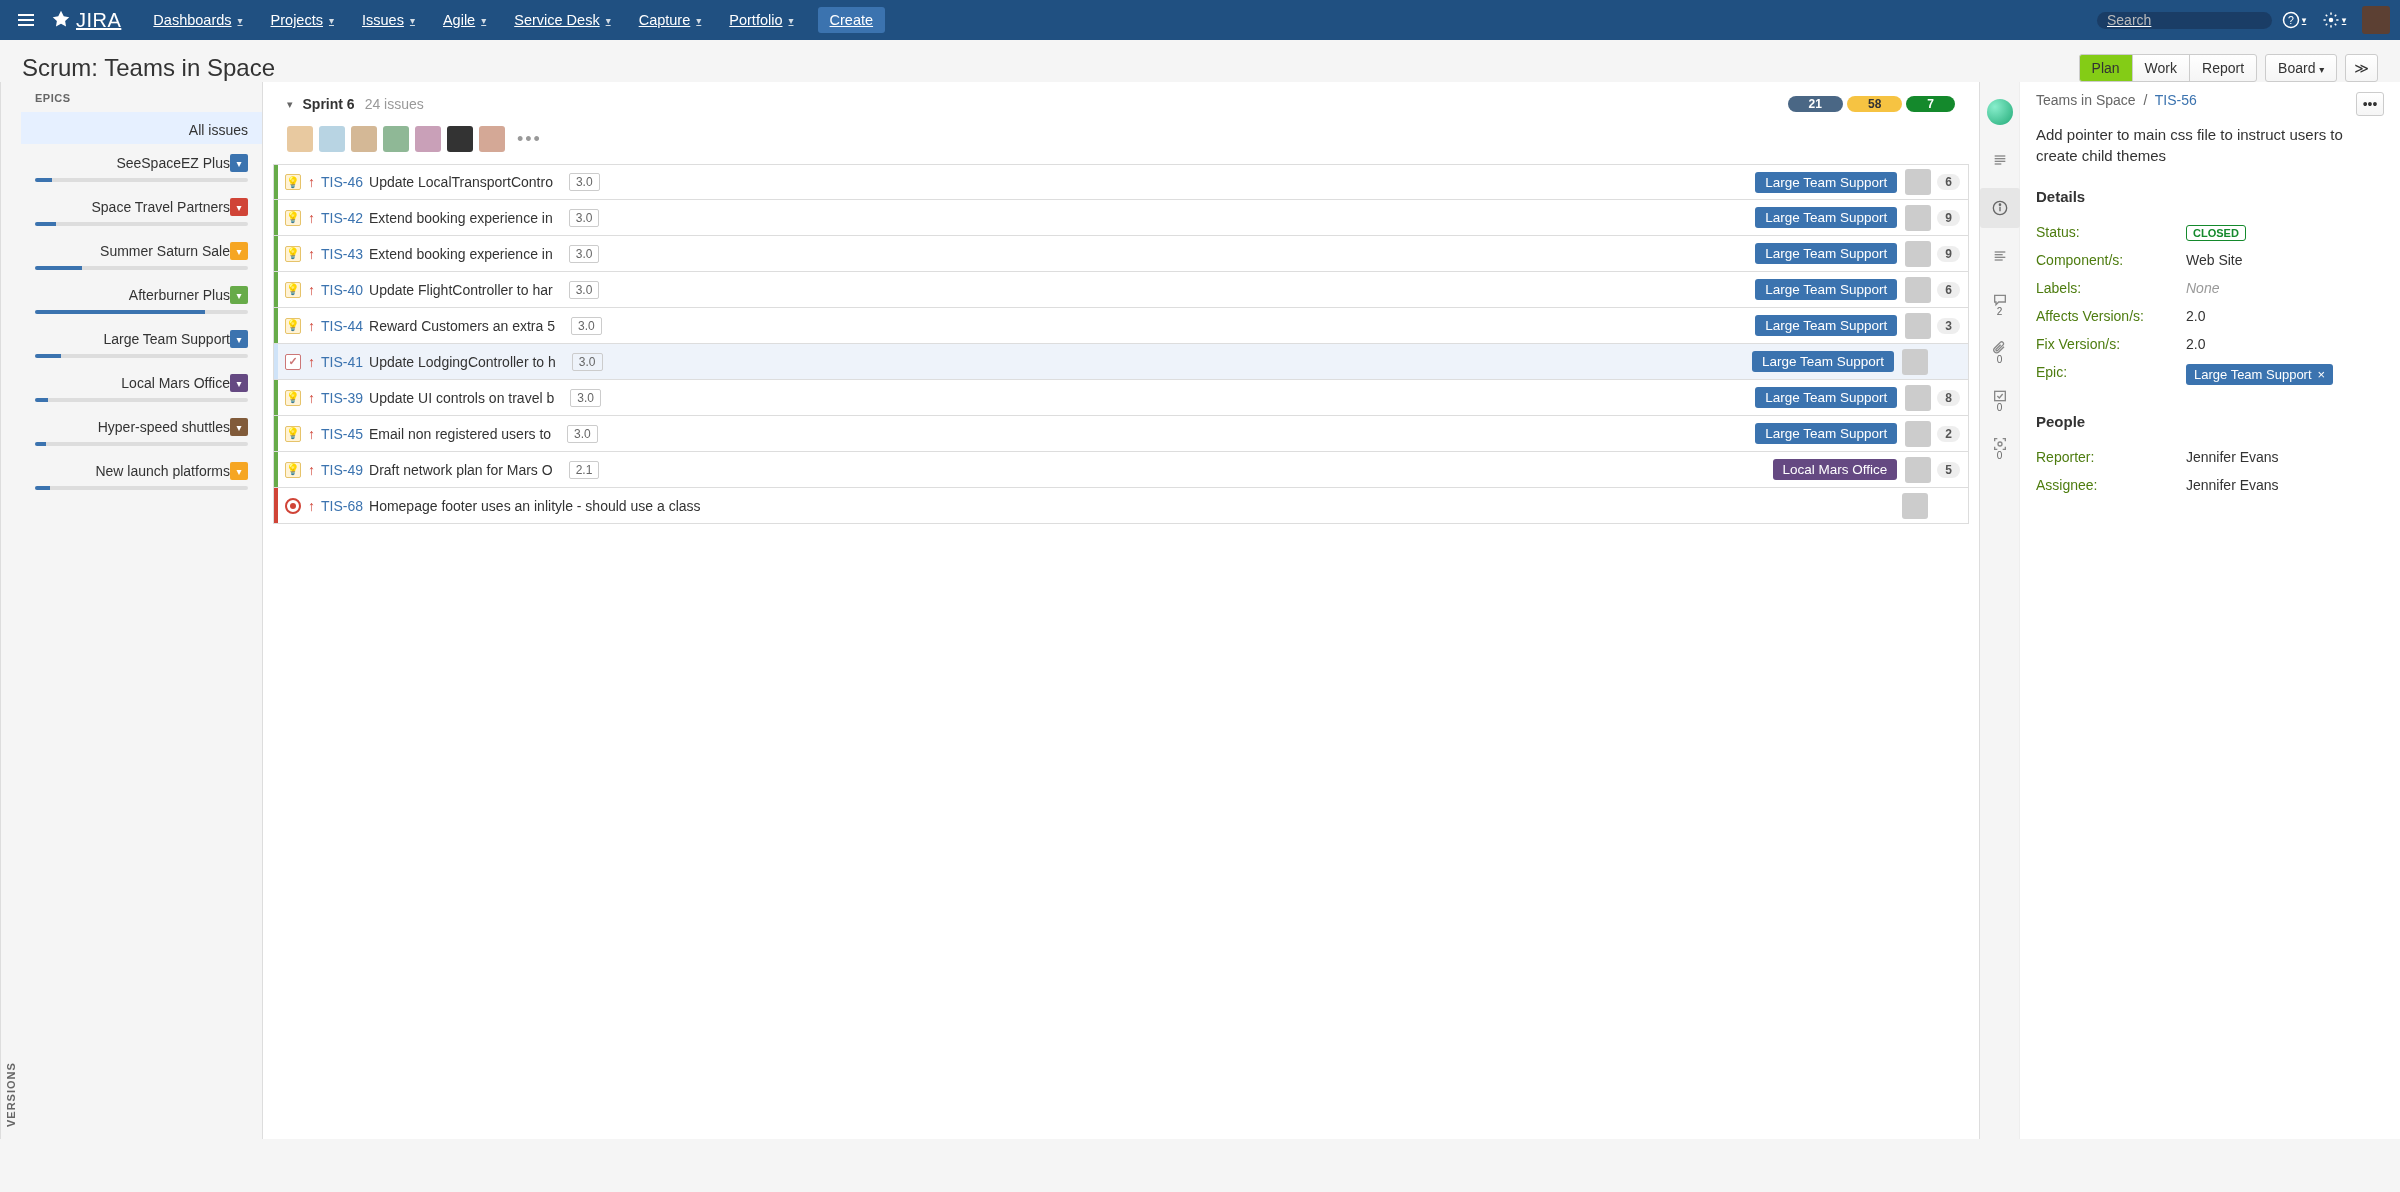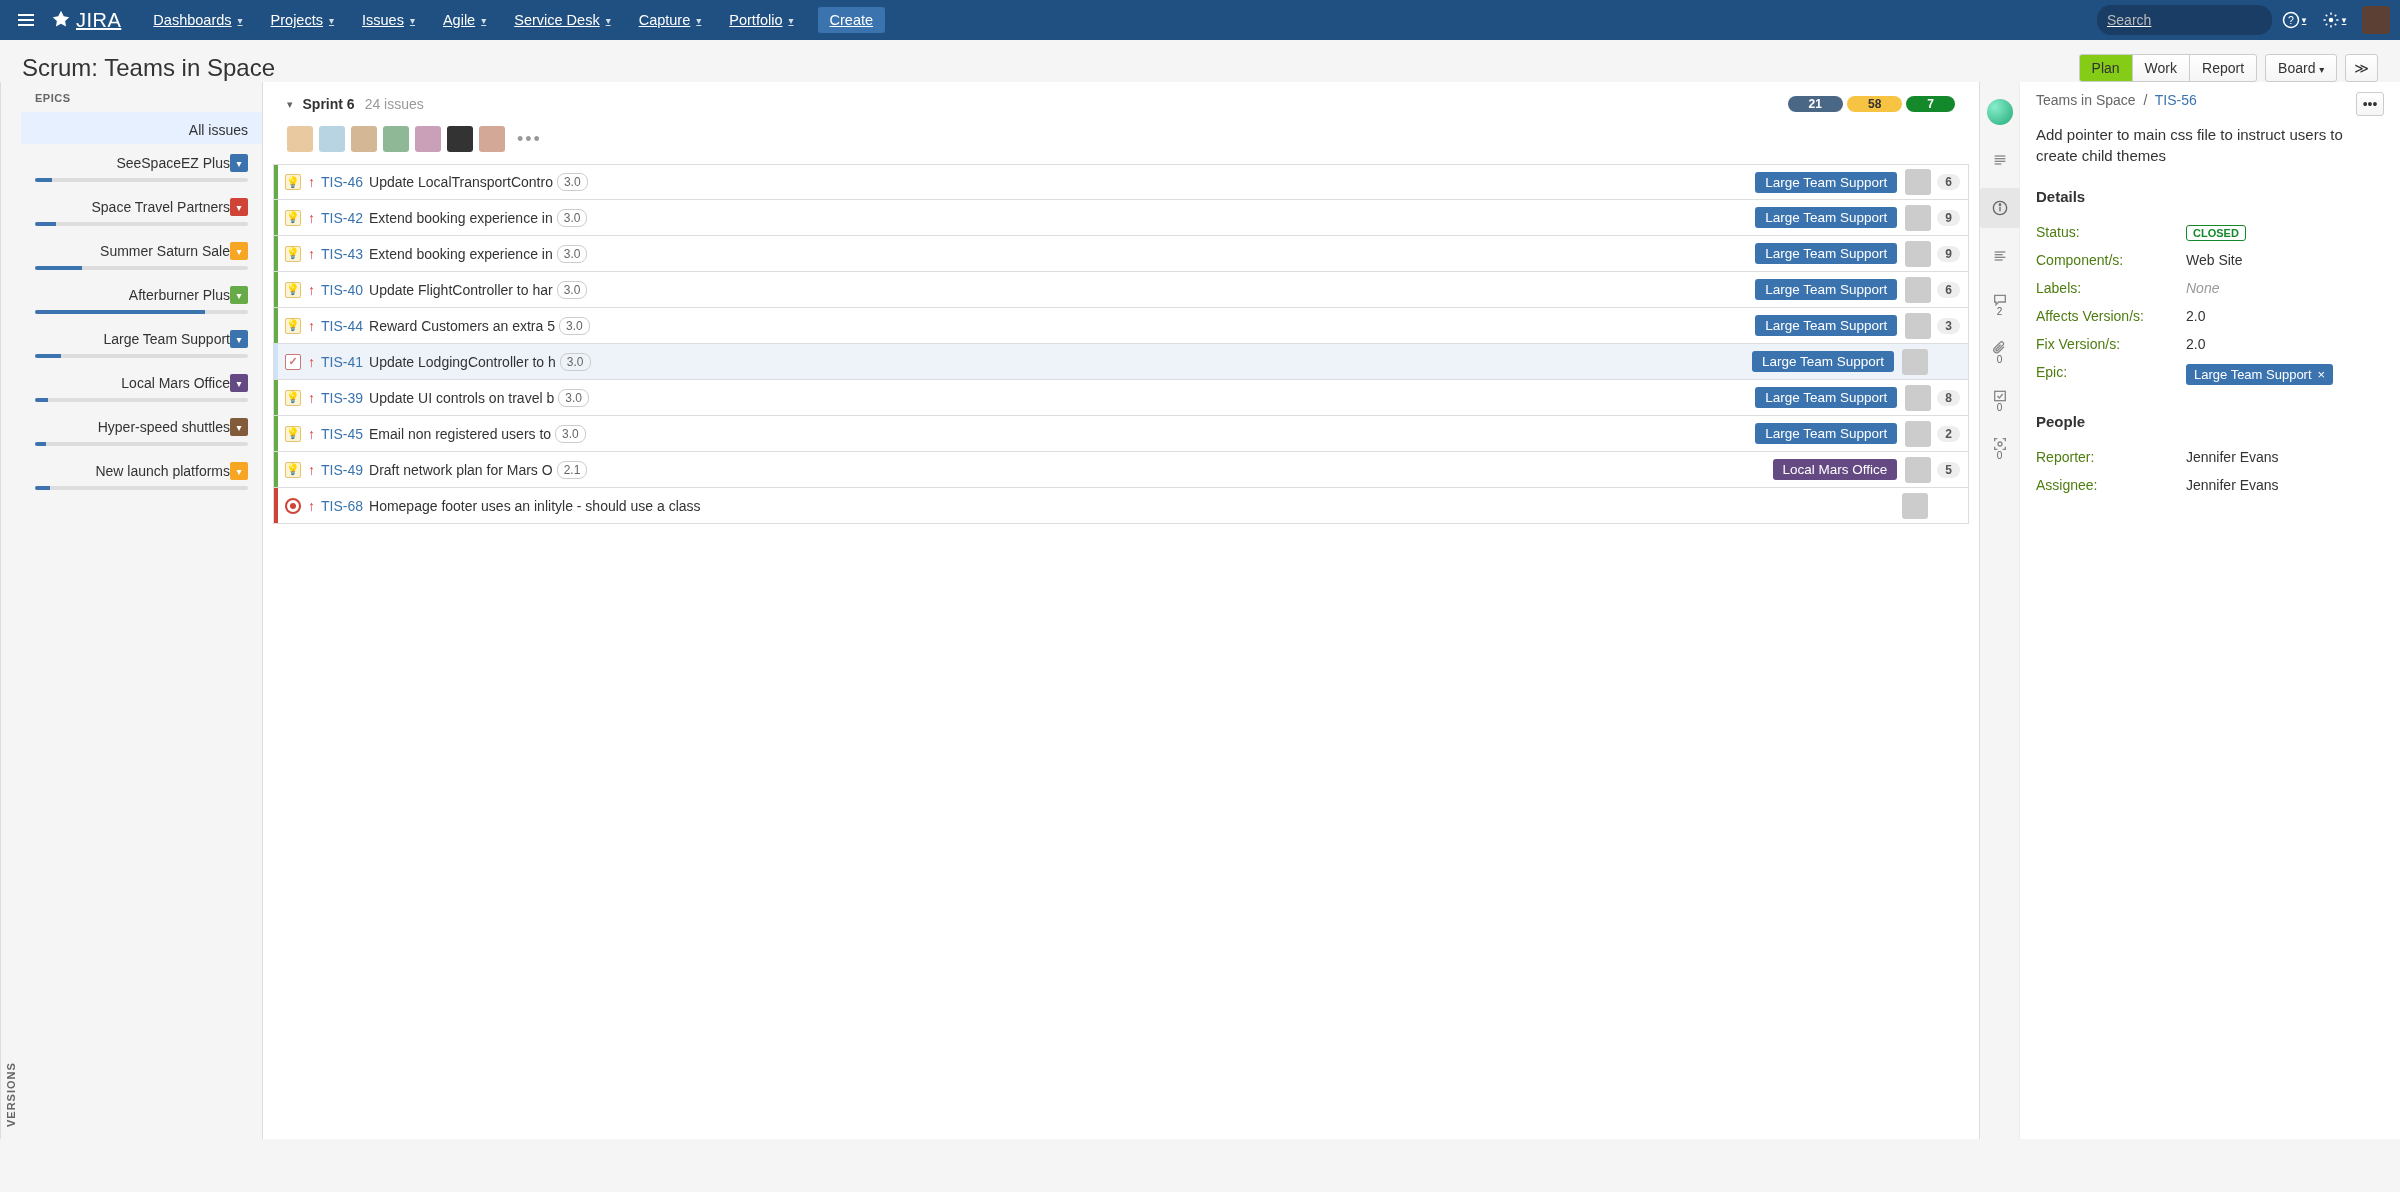--- a/index.html
+++ b/index.html
@@ -8,21 +8,21 @@
 
 .nav { background: #205081; height: 40px; display: flex; align-items: center; padding: 0 10px; color: #fff; text-decoration: underline; }
 .nav-menu-icon { width: 32px; height: 32px; display: flex; flex-direction: column; justify-content: center; gap: 3px; padding: 8px; cursor: pointer; }
 .nav-menu-icon span { height: 2px; background: #fff; }
 .nav-logo { display: flex; align-items: center; gap: 4px; font-size: 20px; font-weight: 500; margin: 0 18px 0 8px; letter-spacing: 0.5px; }
 .nav-logo svg { width: 22px; height: 22px; fill: #fff; }
 .nav-item { padding: 0 14px; height: 40px; display: flex; align-items: center; gap: 6px; cursor: pointer; font-size: 14.5px; }
 .nav-item .caret { font-size: 10px; opacity: 0.8; }
 .nav-create { background: #3b73af; border-radius: 3px; padding: 5px 12px; margin-left: 10px; cursor: pointer; font-size: 14.5px; }
 .nav-spacer { flex: 1; }
-.nav-search { background: #1a3d66; border-radius: 14px; display: flex; align-items: center; height: 30px; padding: 0 10px; width: 175px; }
+.nav-search { background: #1a3d66; border-radius: 14px; display: flex; align-items: center; height: 17px; padding: 0 10px; width: 175px; }
 .nav-search input { background: transparent; border: none; outline: none; color: #ddd; font-size: 14px; flex: 1; }
 .nav-search input::placeholder { color: #bbb; }
 .nav-icon-btn { width: 36px; height: 36px; display: flex; align-items: center; justify-content: center; cursor: pointer; margin-left: 4px; }
 .nav-icon-btn svg { width: 18px; height: 18px; fill: #fff; }
 .nav-avatar { width: 28px; height: 28px; background: #5c4033; border-radius: 3px; margin-left: 10px; }
 
 
 .subheader { background: #f5f5f5; padding: 14px 22px 0; }
 .subheader-row1 { display: flex; align-items: center; }
 .subheader h1 { font-size: 24px; font-weight: normal; color: #333; }
@@ -71,21 +71,21 @@
 .avatar-sm { width: 26px; height: 26px; border-radius: 3px; background: #ccc; }
 .avatar-more { color: #999; font-size: 18px; margin-left: 6px; letter-spacing: 2px; }
 
 .issue-row { display: flex; align-items: center; height: 36px; border: 1px solid #ddd; border-top: none; padding-right: 8px; font-size: 14px; }
 .issue-row:first-of-type { border-top: 1px solid #ddd; }
 .issue-stripe { width: 4px; height: 100%; }
 .issue-type { width: 18px; height: 18px; margin: 0 6px; display: flex; align-items: center; justify-content: center; border-radius: 2px; }
 .issue-priority { color: #d04437; margin-right: 6px; font-weight: 700; }
 .issue-key { color: #3b73af; margin-right: 6px; cursor: pointer; }
 .issue-summary { color: #333; flex: 0 1 auto; white-space: nowrap; overflow: hidden; text-overflow: clip; }
-.issue-est-box { border: 1px solid #ccc; border-radius: 8px; padding: 1px 6px; font-size: 12px; color: #666; margin: 0 4px; }
+.issue-est-box { border: 1px solid #ccc; border-radius: 2px; padding: 1px 6px; font-size: 12px; color: #666; margin: 0 16px; }
 .issue-epic { background: #3b73af; color: #fff; border-radius: 3px; padding: 3px 10px; font-size: 13.5px; margin-right: 8px; }
 .issue-assignee { width: 26px; height: 26px; border-radius: 3px; background: #ccc; margin-right: 6px; }
 .issue-count { background: #eee; border-radius: 9px; padding: 1px 8px; font-size: 12px; font-weight: 700; color: #555; }
 .issue-row.selected { background: #eef3fa; }
 
 
 .detail-icons { width: 40px; background: #f5f5f5; border-right: 1px solid #eee; display: flex; flex-direction: column; align-items: center; padding-top: 10px; gap: 8px; }
 .detail-icons .dicon { width: 40px; height: 40px; display: flex; flex-direction: column; align-items: center; justify-content: center; color: #777; cursor: pointer; border-radius: 3px; }
 .detail-icons .dicon.active { background: #e6e6e6; }
 .detail-icons .dcount { font-size: 10px; color: #666; margin-top: -2px; }

